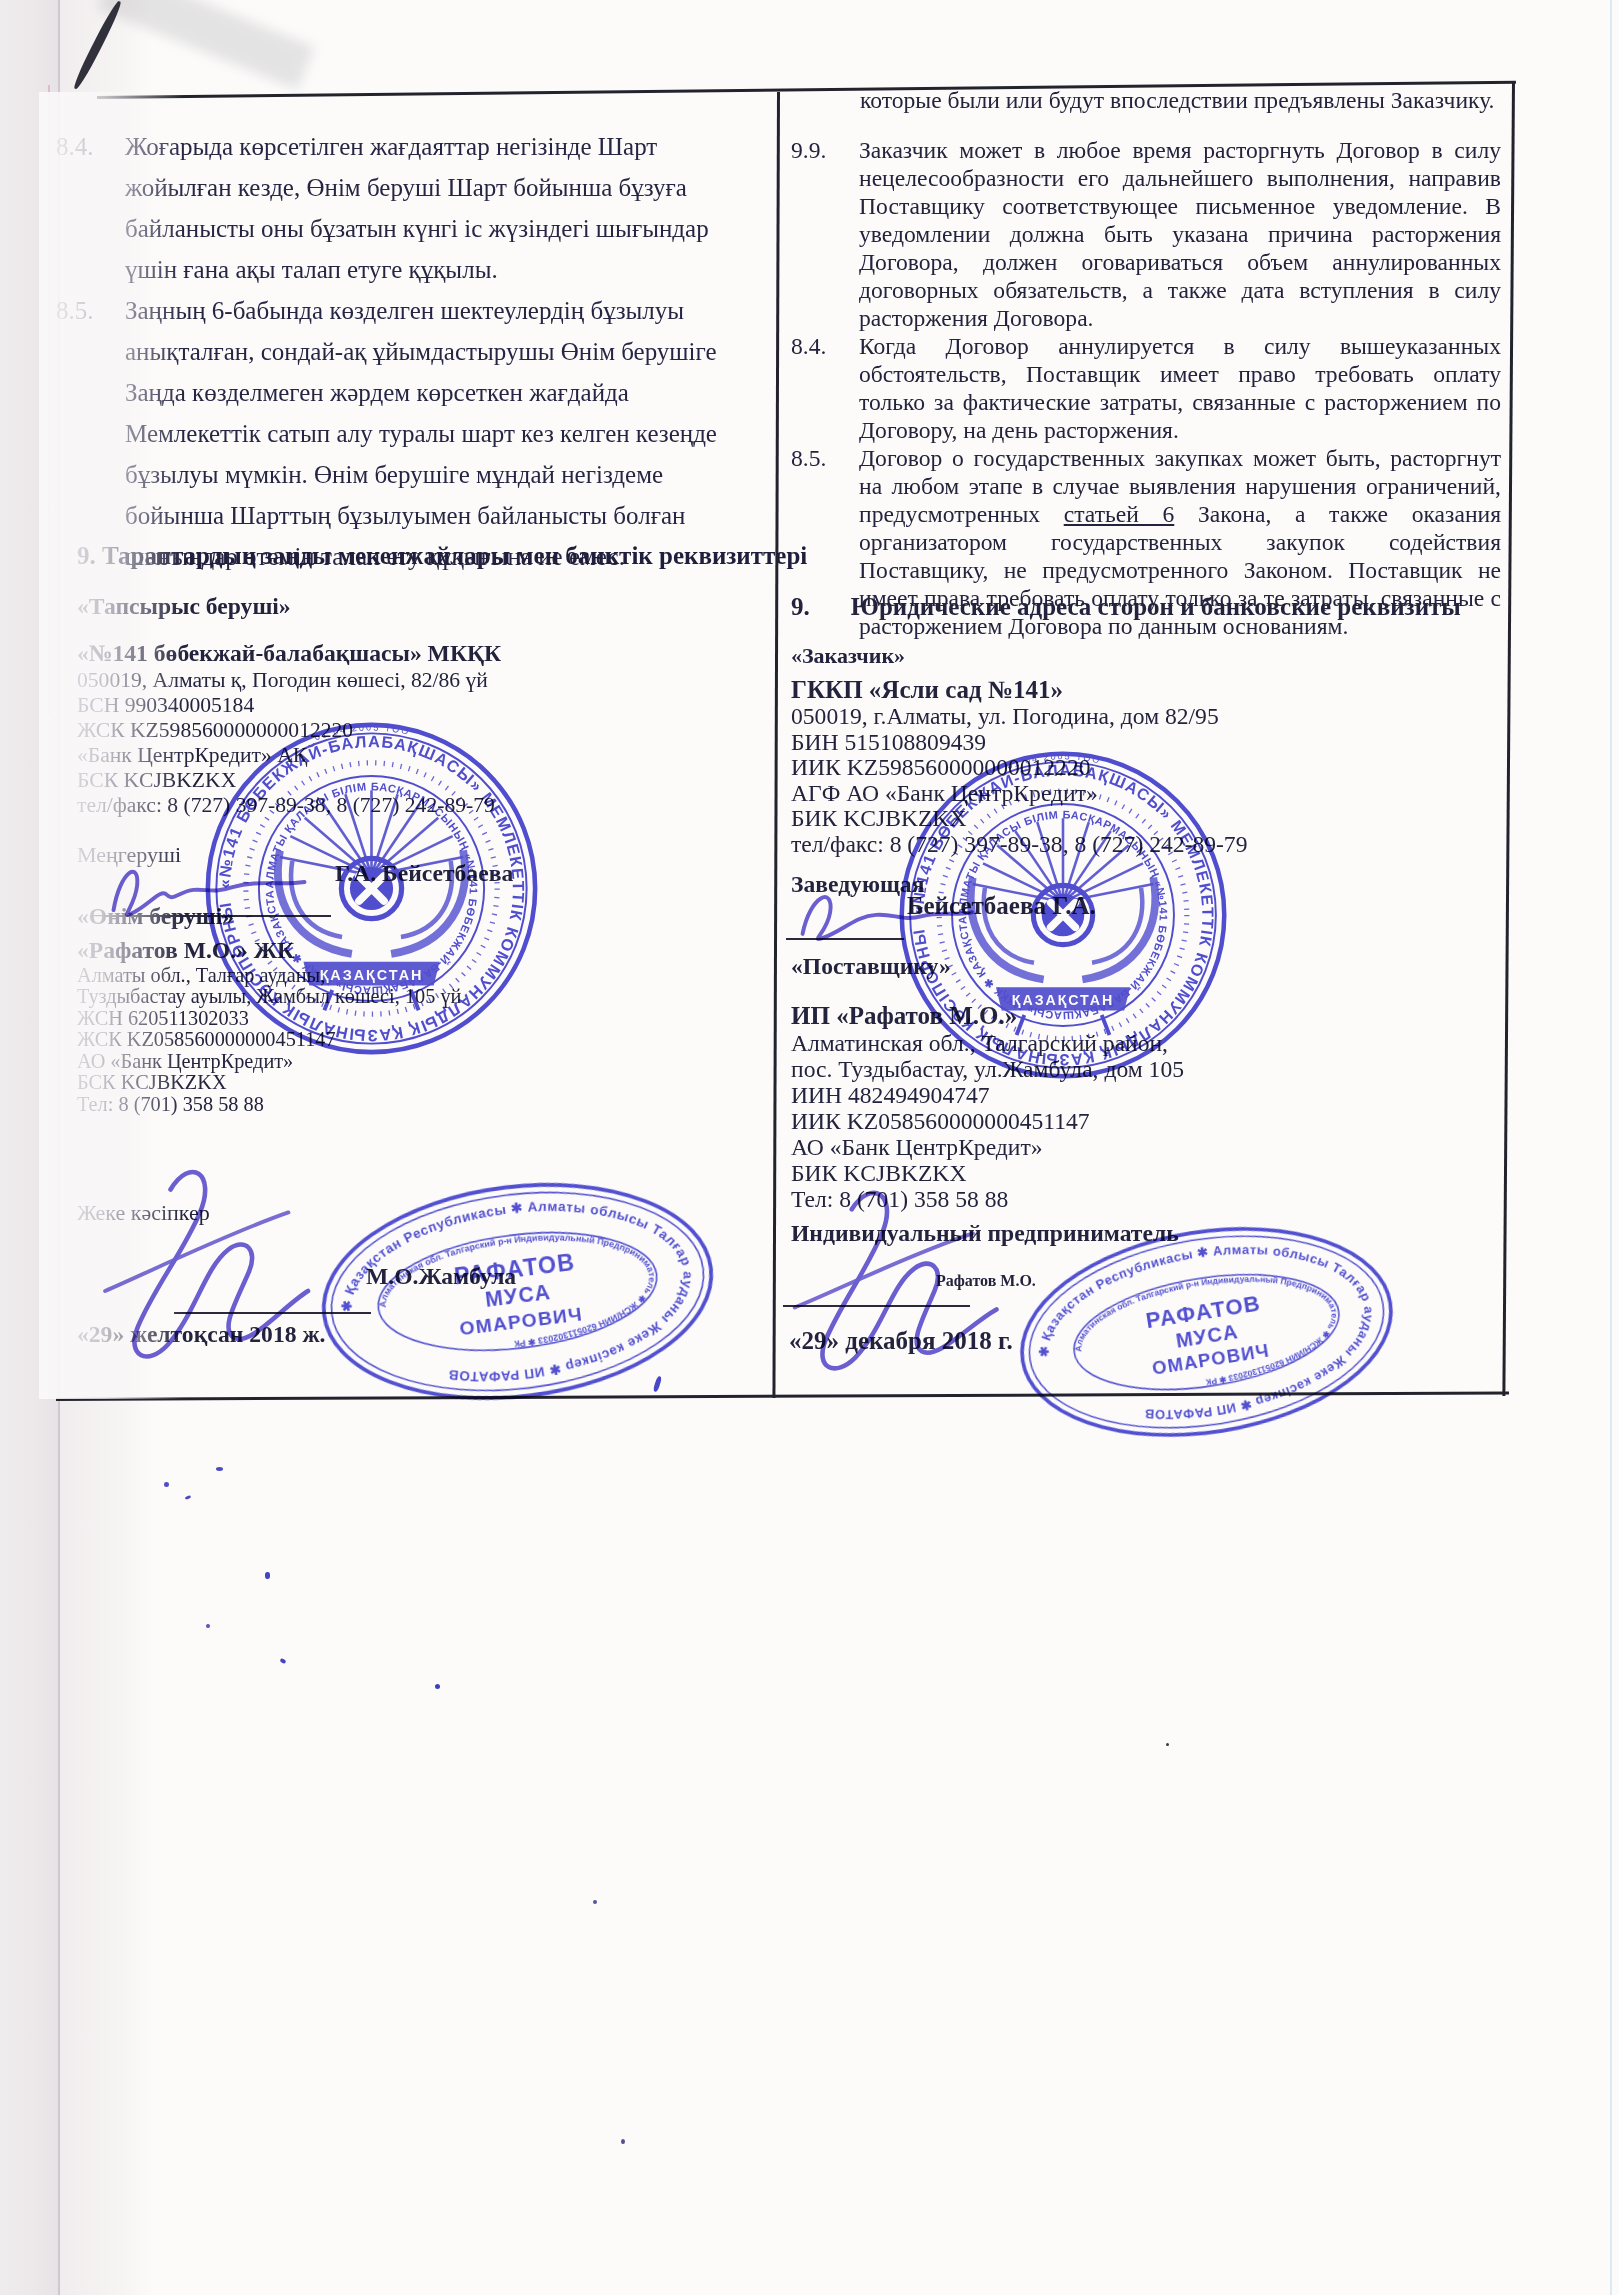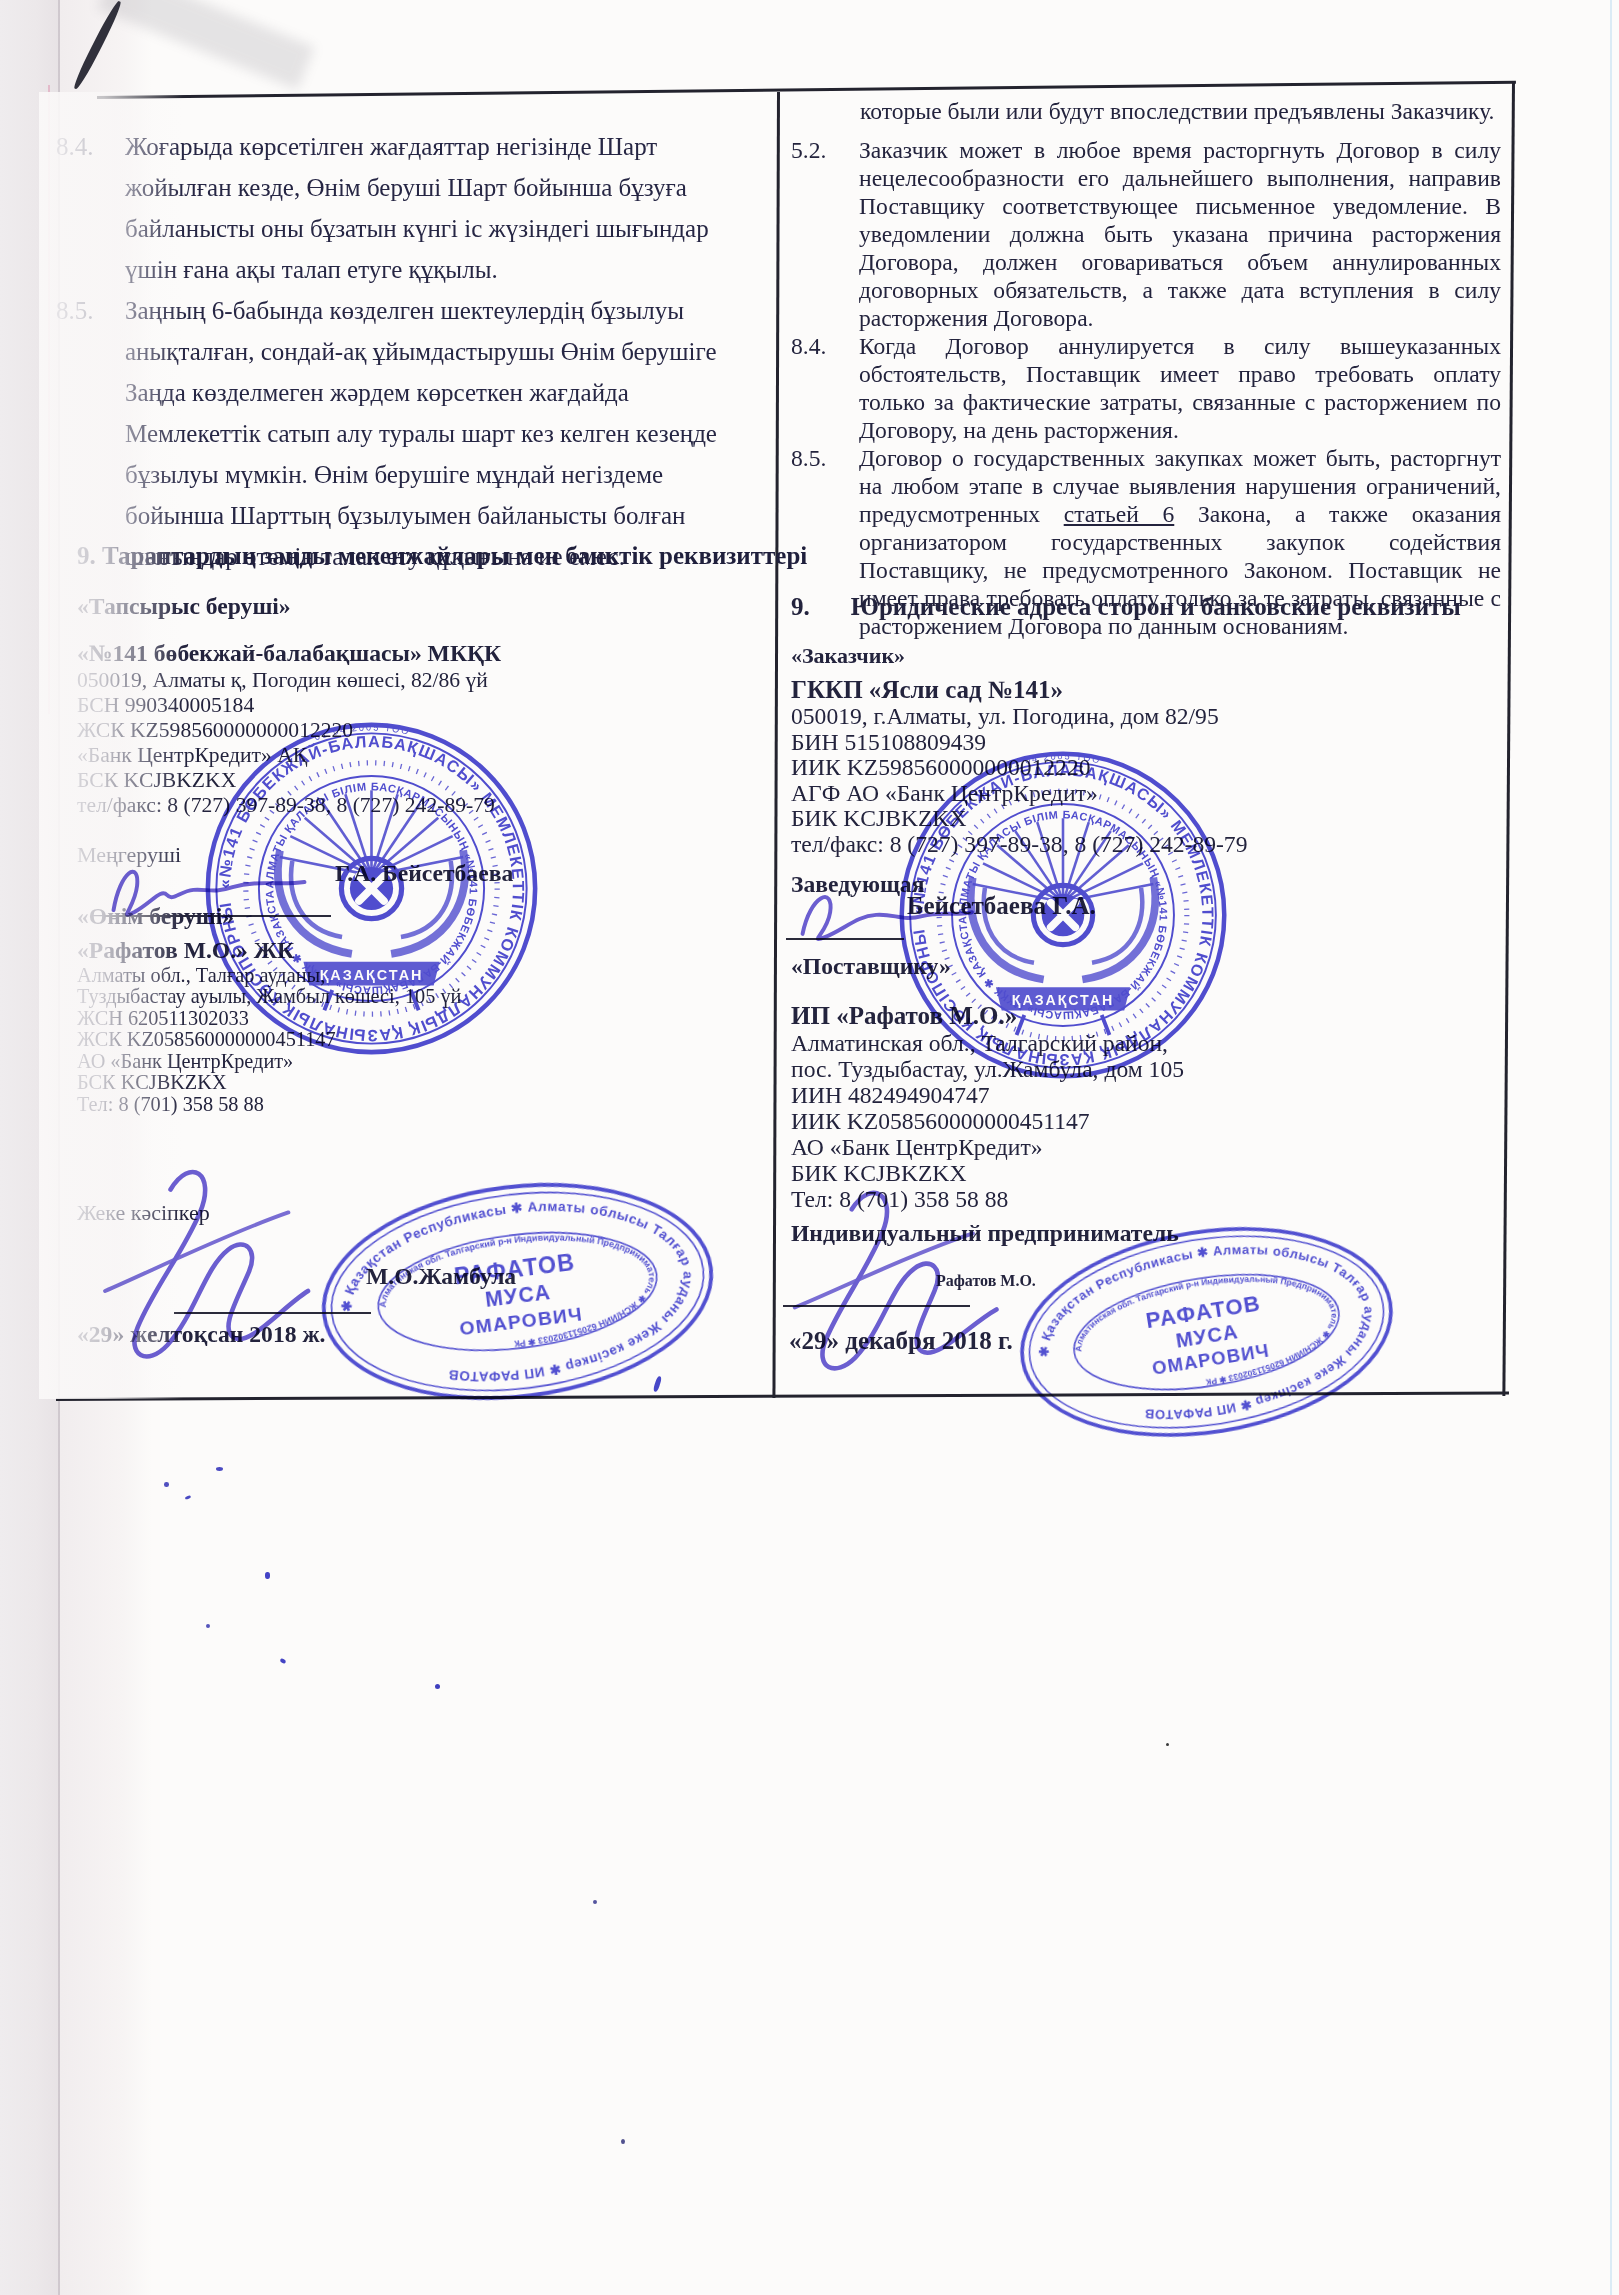--- a/index.html
+++ b/index.html
@@ -40,21 +40,21 @@
   .kz-cust{left:77px;top:639px;font-size:21.6px;line-height:25px;}
   .kz-cust .org{font-size:23.6px;font-weight:bold;line-height:29px;}
   .kz-manager{left:77px;top:842px;font-size:22px;}
   .kz-sup-label{left:77px;top:903px;font-size:23.6px;font-weight:bold;}
   .kz-sup{left:77px;top:937px;font-size:20.3px;line-height:21.6px;}
   .kz-sup .org{font-size:23.6px;font-weight:bold;line-height:27.5px;}
   .kz-ip{left:77px;top:1200px;font-size:22px;}
   .kz-date{left:77px;top:1321px;font-size:23.6px;font-weight:bold;}
   .sig-name-kz1{left:335px;top:860px;font-size:23.6px;font-weight:bold;}
   .sig-name-kz2{left:366px;top:1263px;font-size:23.6px;font-weight:bold;}
-  .ru-intro{left:860px;top:98px;width:642px;font-size:23.6px;}
+  .ru-intro{left:860px;top:87px;width:642px;font-size:23.6px;}
   .ru-items{left:791px;top:136px;width:710px;font-size:23.6px;line-height:28px;}
   .ru-item{display:flex;}
   .ru-num{width:68px;flex:none;}
   .ru-text{flex:1;text-align:justify;}
   .u{text-decoration:underline;}
   .ru-sec9{left:791px;top:593px;font-size:25px;font-weight:bold;display:flex;}
   .ru-sec9 .gap{width:41px;}
   .ru-cust-label{left:791px;top:643px;font-size:22px;font-weight:bold;}
   .ru-cust{left:791px;top:675px;font-size:23.6px;line-height:25.5px;}
   .ru-cust .org{font-size:25px;font-weight:bold;line-height:29px;}
@@ -145,21 +145,21 @@
 
 <div class="abs txt kz-ip">Жеке кәсіпкер</div>
 <div class="abs txt sig-name-kz2">М.О.Жамбула</div>
 <div class="abs sig-line" style="left:174px;top:1312px;width:197px;"></div>
 <div class="abs txt kz-date">«29» желтоқсан 2018 ж.</div>
 
 <div class="abs txt ru-intro">которые были или будут впоследствии предъявлены Заказчику.</div>
 
 <div class="abs txt ru-items">
   <div class="ru-item">
-    <span class="ru-num">5.2.</span>
+    <span class="ru-num">9.9.</span>
     <span class="ru-text">Заказчик может в любое время расторгнуть Договор в силу нецелесообразности его дальнейшего выполнения, направив Поставщику соответствующее письменное уведомление. В уведомлении должна быть указана причина расторжения Договора, должен оговариваться объем аннулированных договорных обязательств, а также дата вступления в силу расторжения Договора.</span>
   </div>
   <div class="ru-item">
     <span class="ru-num">8.4.</span>
     <span class="ru-text">Когда Договор аннулируется в силу вышеуказанных обстоятельств, Поставщик имеет право требовать оплату только за фактические затраты, связанные с расторжением по Договору, на день расторжения.</span>
   </div>
   <div class="ru-item">
     <span class="ru-num">8.5.</span>
     <span class="ru-text"><span>Договор о государственных закупках может быть, расторгнут на любом этапе в случае выявления нарушения ограничений, предусмотренных </span><span class="u">статьей 6</span><span> Закона, а также оказания организатором государственных закупок содействия Поставщику, не предусмотренного Законом. Поставщик не имеет права требовать оплату только за те затраты, связанные с расторжением Договора по данным основаниям.</span></span>
   </div>

